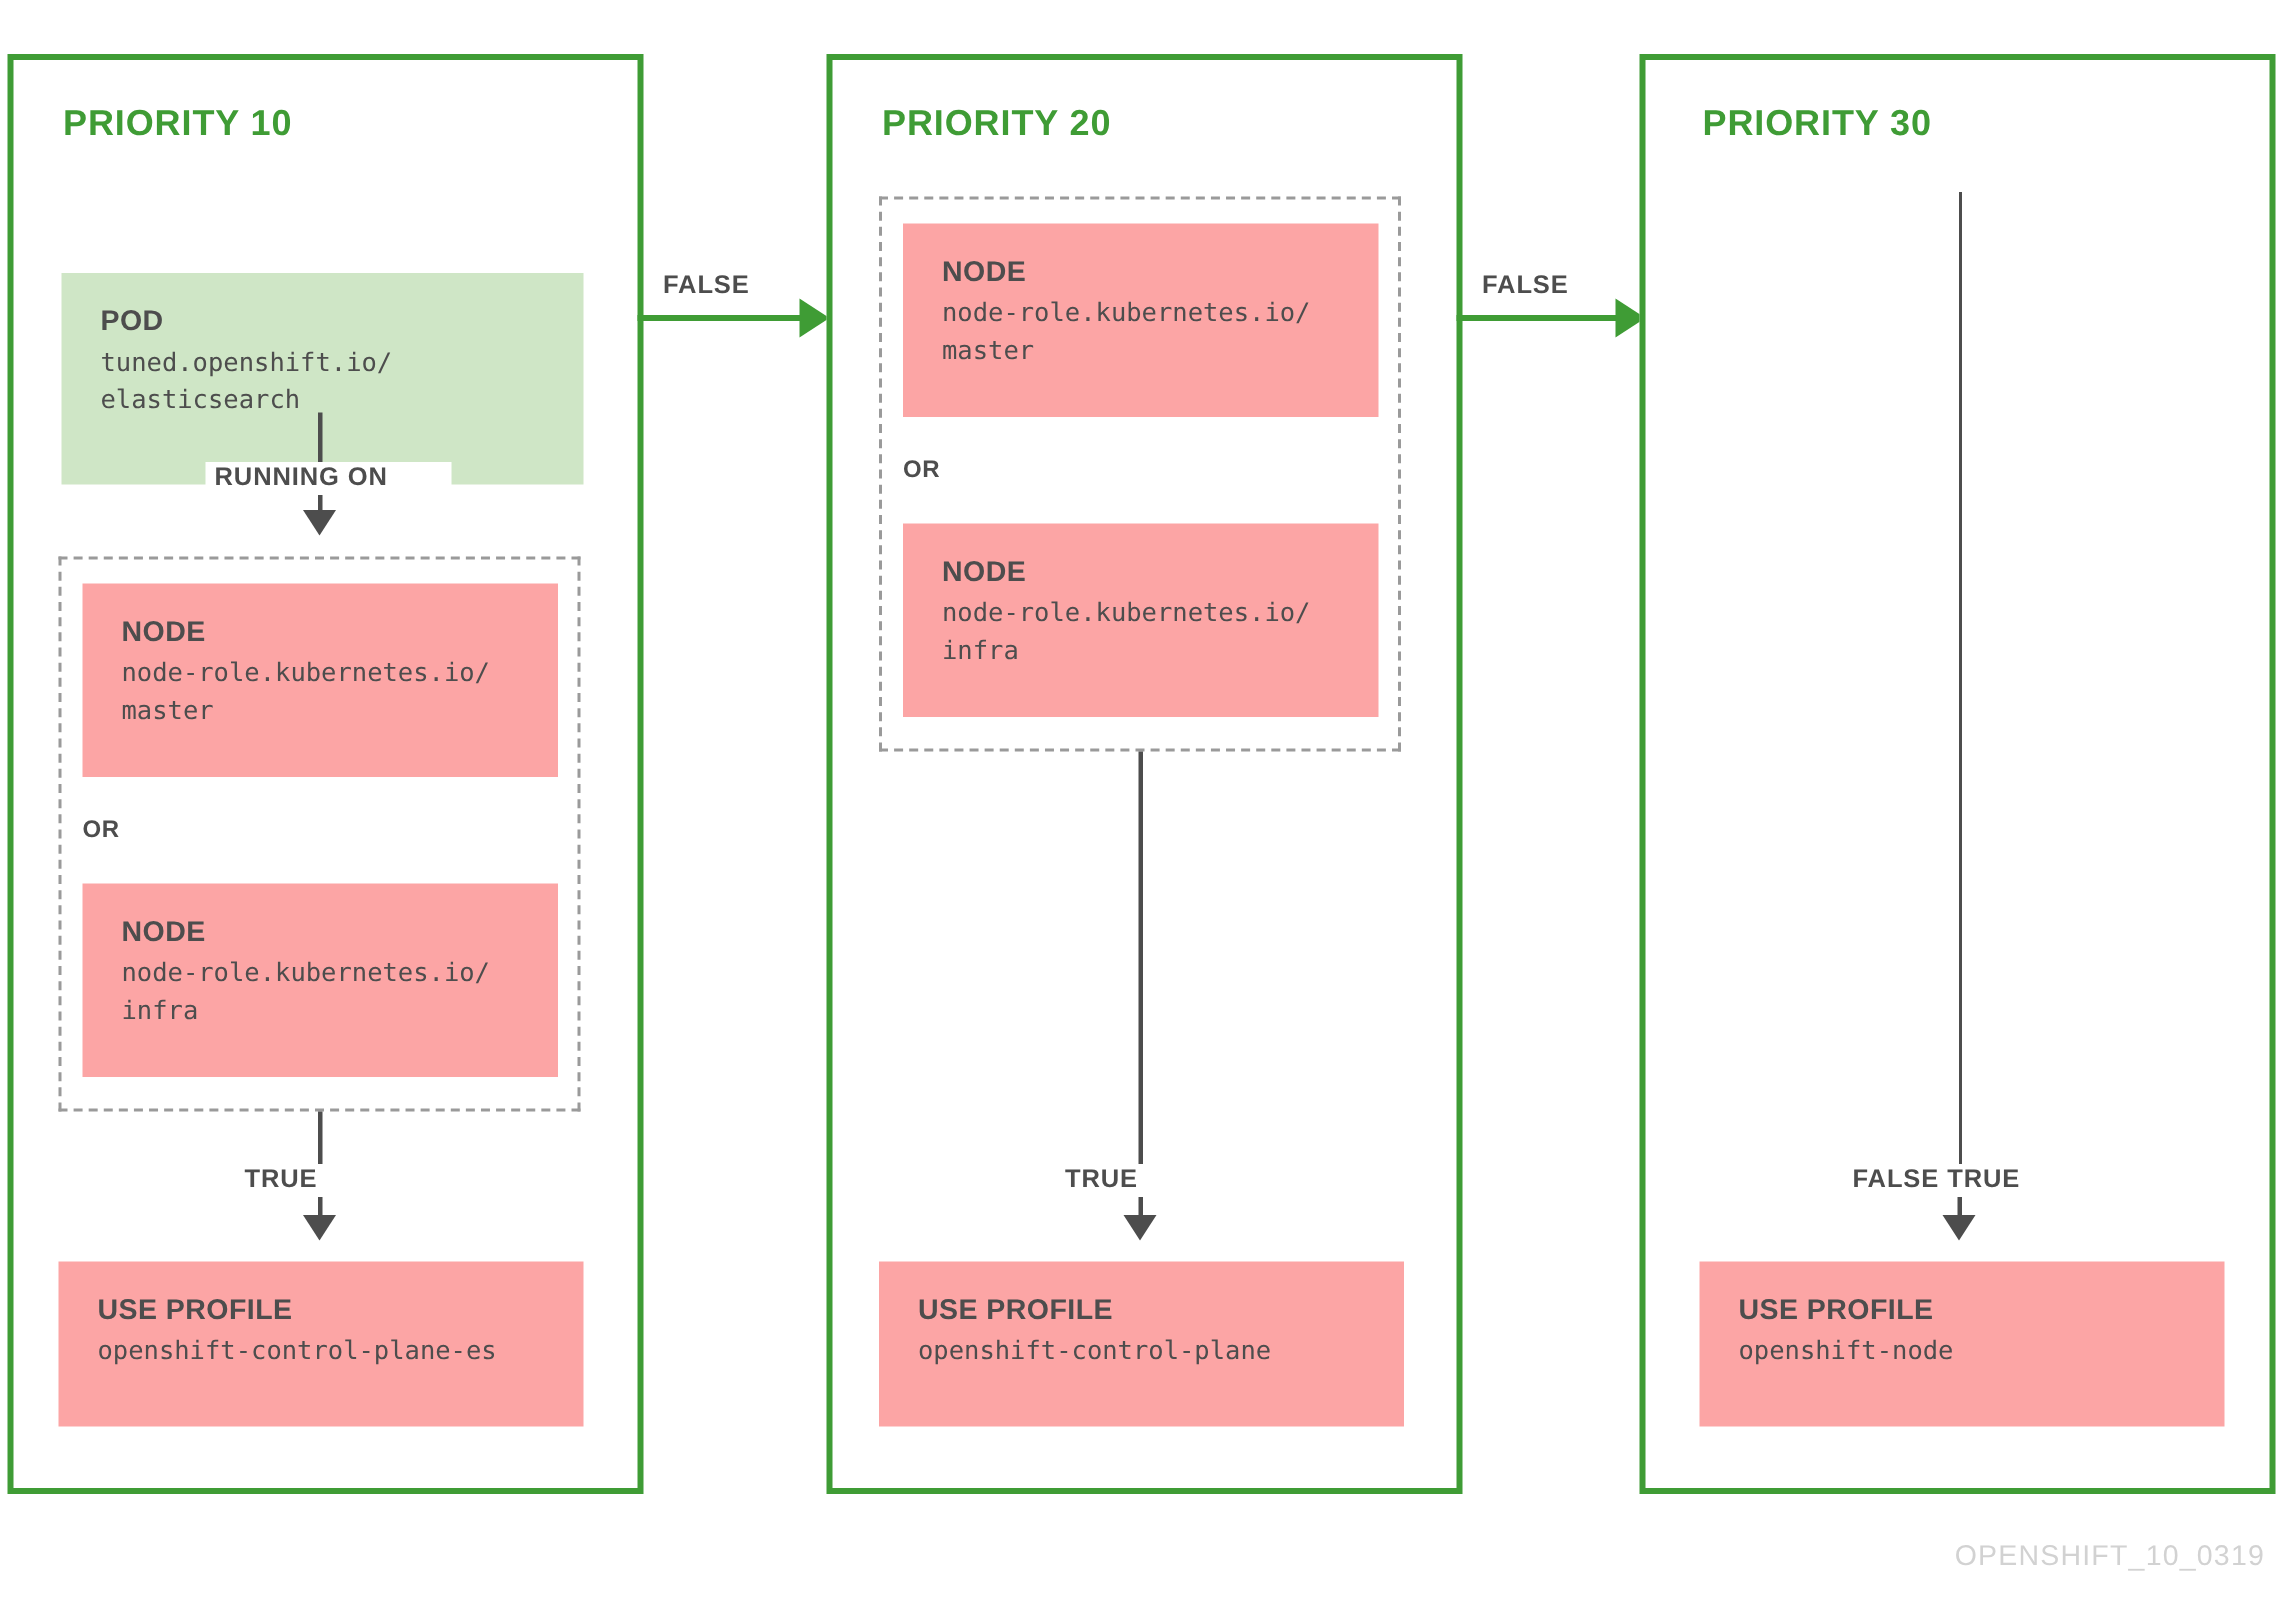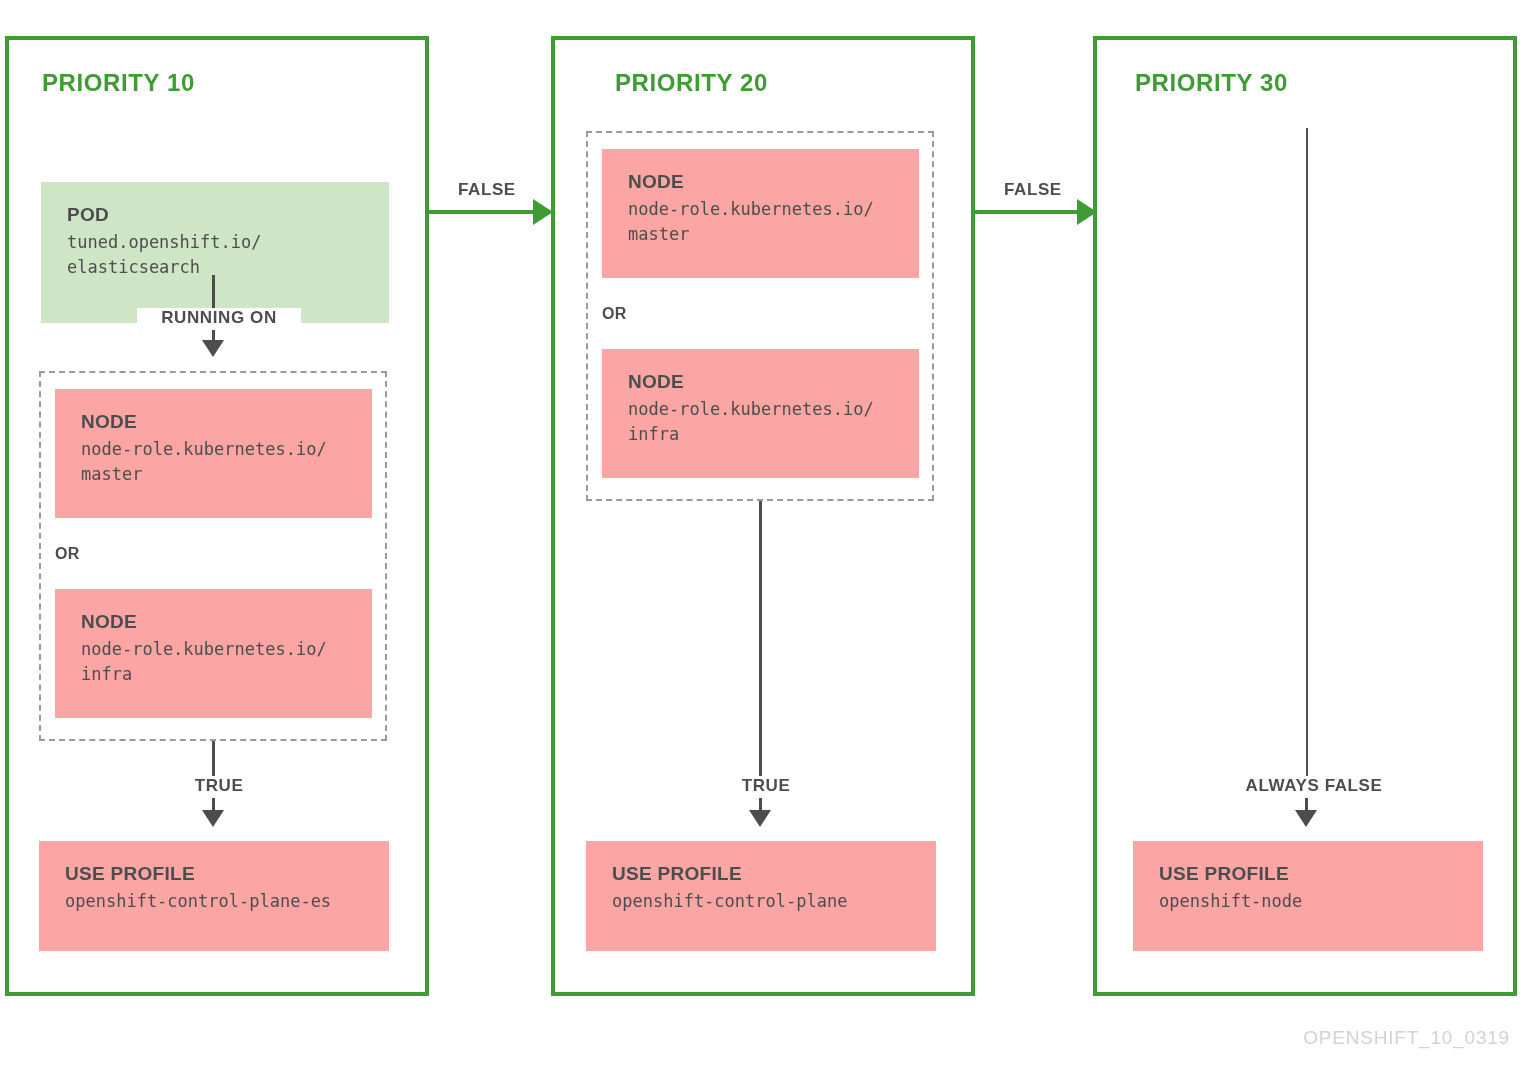--- a/index.html
+++ b/index.html
@@ -100,21 +100,20 @@
     border-right: 11px solid transparent;
     border-top: 17px solid #4d4d4d;
   }
   .edge-label {
     position: absolute;
     font-size: 17px;
     font-weight: bold;
     color: #4d4d4d;
     letter-spacing: 0.6px;
     white-space: nowrap;
-    text-align: center;
     background: #ffffff;
     padding: 0 6px;
   }
 
   
   .h-line-green {
     position: absolute;
     height: 4px;
     background: #3f9c35;
   }
@@ -125,21 +124,20 @@
     border-bottom: 13px solid transparent;
     border-left: 20px solid #3f9c35;
   }
   .false-label {
     position: absolute;
     font-size: 17px;
     font-weight: bold;
     color: #4d4d4d;
     letter-spacing: 0.6px;
     white-space: nowrap;
-    margin-left: 16px;
   }
 
   
   .footer-id {
     position: absolute;
     right: 10px;
     top: 1027px;
     font-size: 19px;
     color: #d2d2d2;
     letter-spacing: 0.8px;
@@ -191,21 +189,21 @@
     <div class="box-heading">USE PROFILE</div>
     <div class="box-value">openshift-control-plane-es</div>
   </div>
 
   <div class="h-line-green" style="left:425px; top:210px; width:110px;"></div>
   <div class="h-arrowhead-green" style="left:533px; top:199px;"></div>
   <div class="false-label" style="left:442px; top:180px;">FALSE</div>
 
   <div class="column" id="col-2"></div>
 
-  <div class="column-title" style="left:615px; top:69px;">PRIORITY 20</div>
+  <div class="column-title" style="left:588px; top:69px;">PRIORITY 20</div>
 
   <div class="dashed-group" style="left:586px; top:131px; width:348px; height:370px;"></div>
 
   <div class="box" style="left:602px; top:149px; width:317px; height:129px;">
     <div class="box-heading">NODE</div>
     <div class="box-value">node-role.kubernetes.io/
 master</div>
   </div>
 
   <div class="or-label" style="left:602px; top:305px; width:317px;">OR</div>
@@ -228,21 +226,21 @@
 
   <div class="h-line-green" style="left:971px; top:210px; width:108px;"></div>
   <div class="h-arrowhead-green" style="left:1077px; top:199px;"></div>
   <div class="false-label" style="left:988px; top:180px;">FALSE</div>
 
   <div class="column" id="col-3"></div>
 
   <div class="column-title" style="left:1135px; top:69px;">PRIORITY 30</div>
 
   <div class="v-line" style="left:1306px; top:128px; height:648px; width:2px;"></div>
-  <div class="edge-label" style="left:1229px; top:776px; width:158px;">ALWAYS FALSE</div>
+  <div class="edge-label" style="left:1229px; top:776px; width:158px;">FALSE TRUE</div>
   <div class="v-line" style="left:1305px; top:798px; height:20px;"></div>
   <div class="v-arrowhead" style="left:1295px; top:810px;"></div>
 
   <div class="box" style="left:1133px; top:841px; width:350px; height:110px;">
     <div class="box-heading">USE PROFILE</div>
     <div class="box-value">openshift-node</div>
   </div>
 
   <div class="footer-id">OPENSHIFT_10_0319</div>
 

